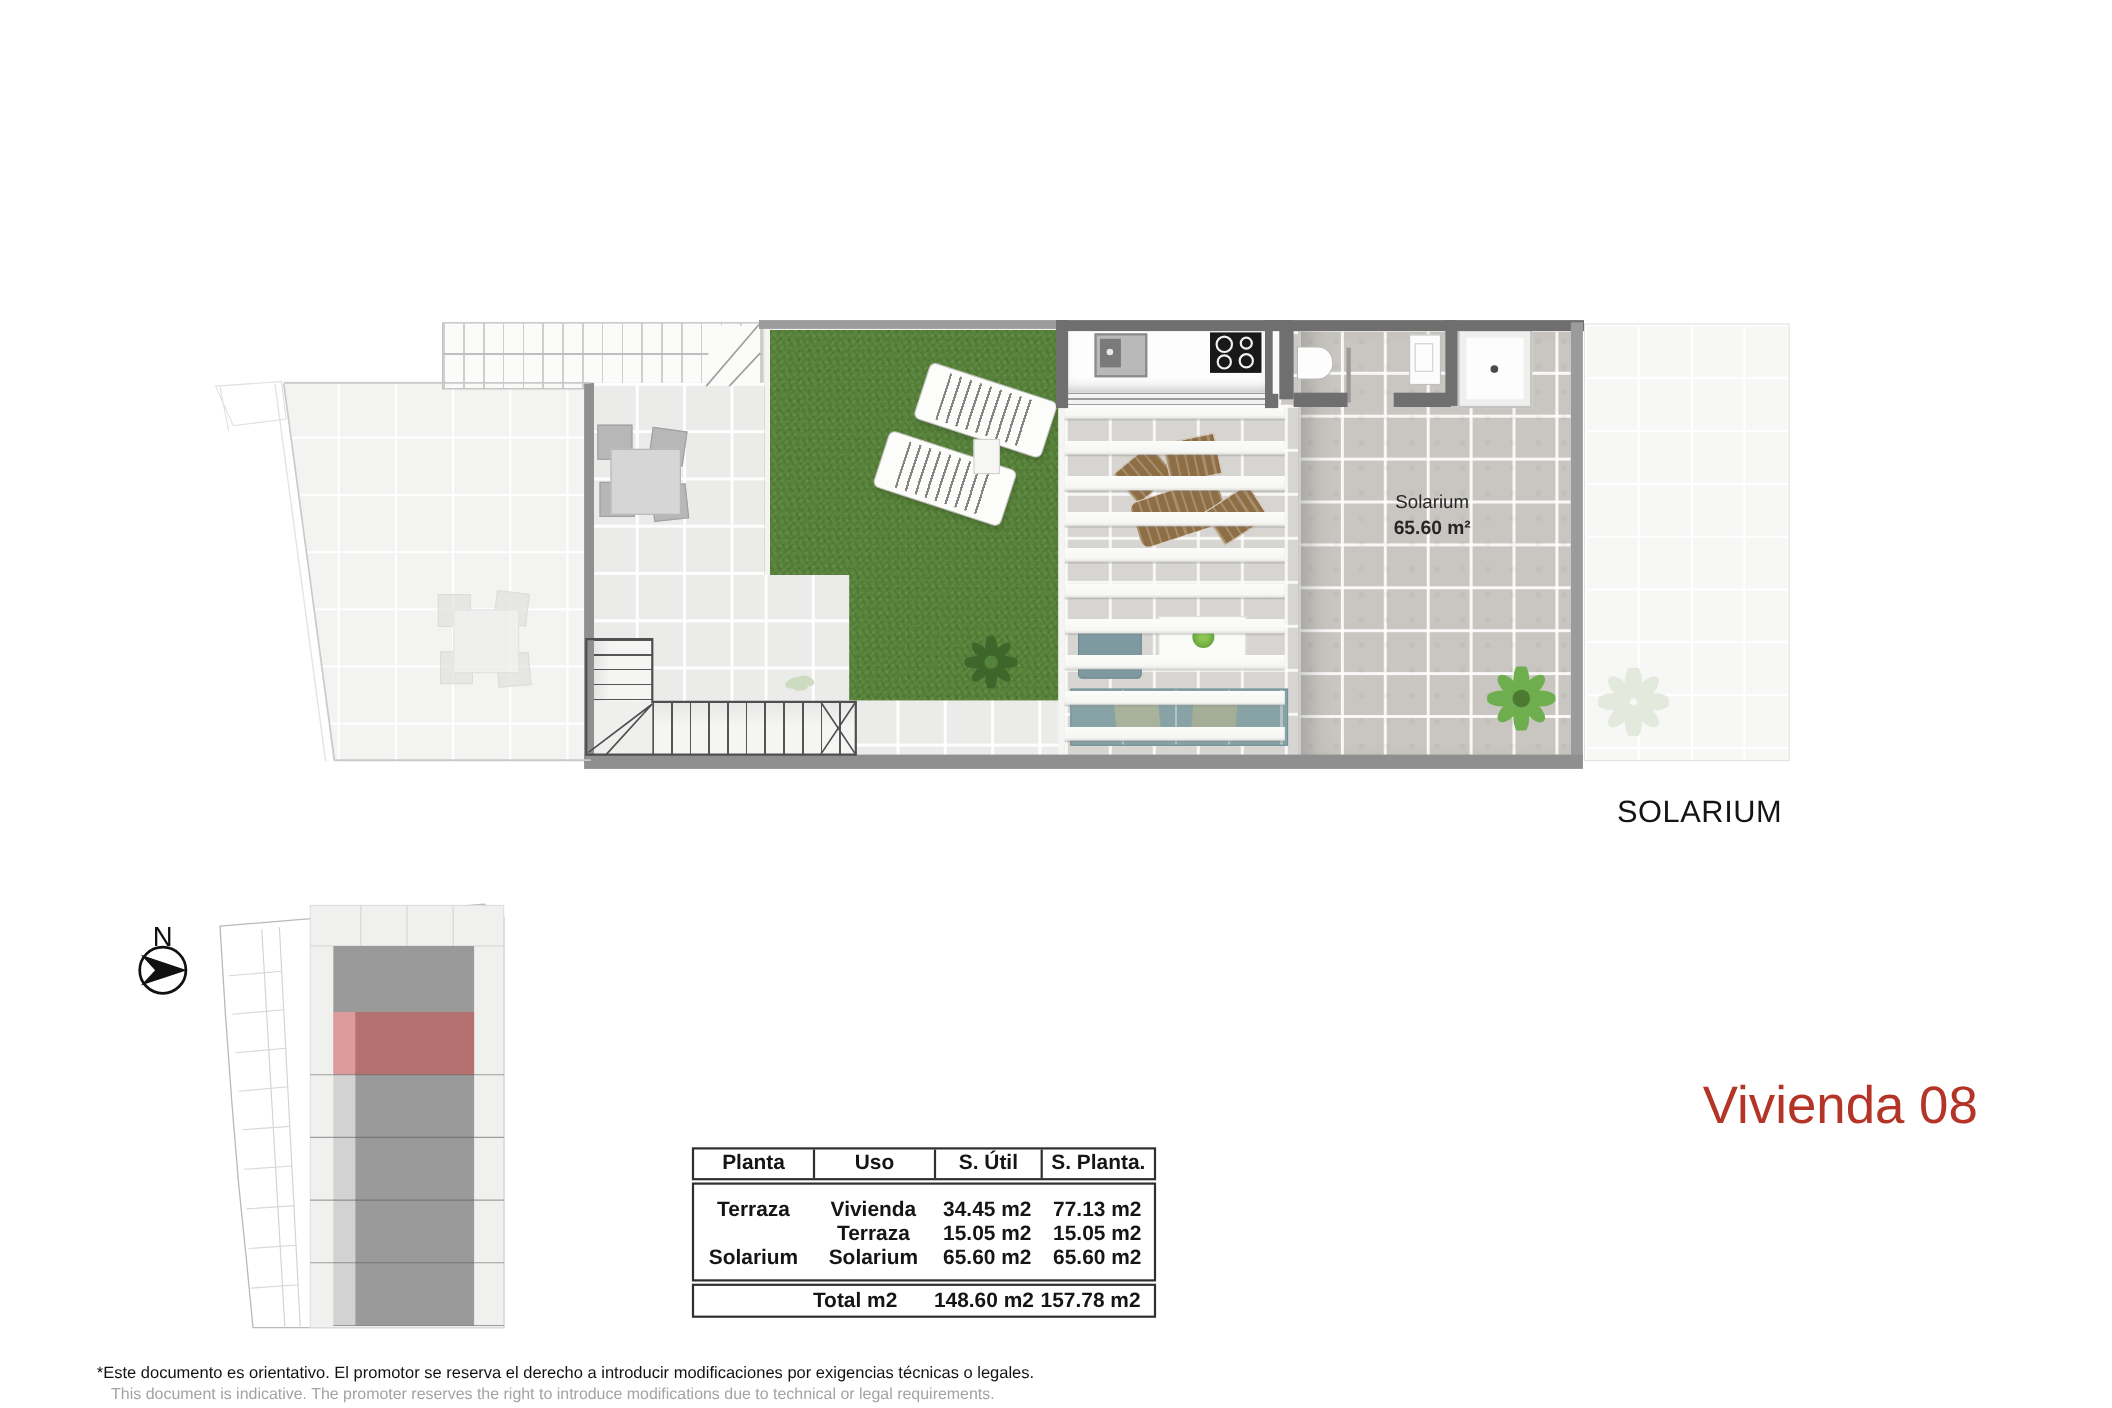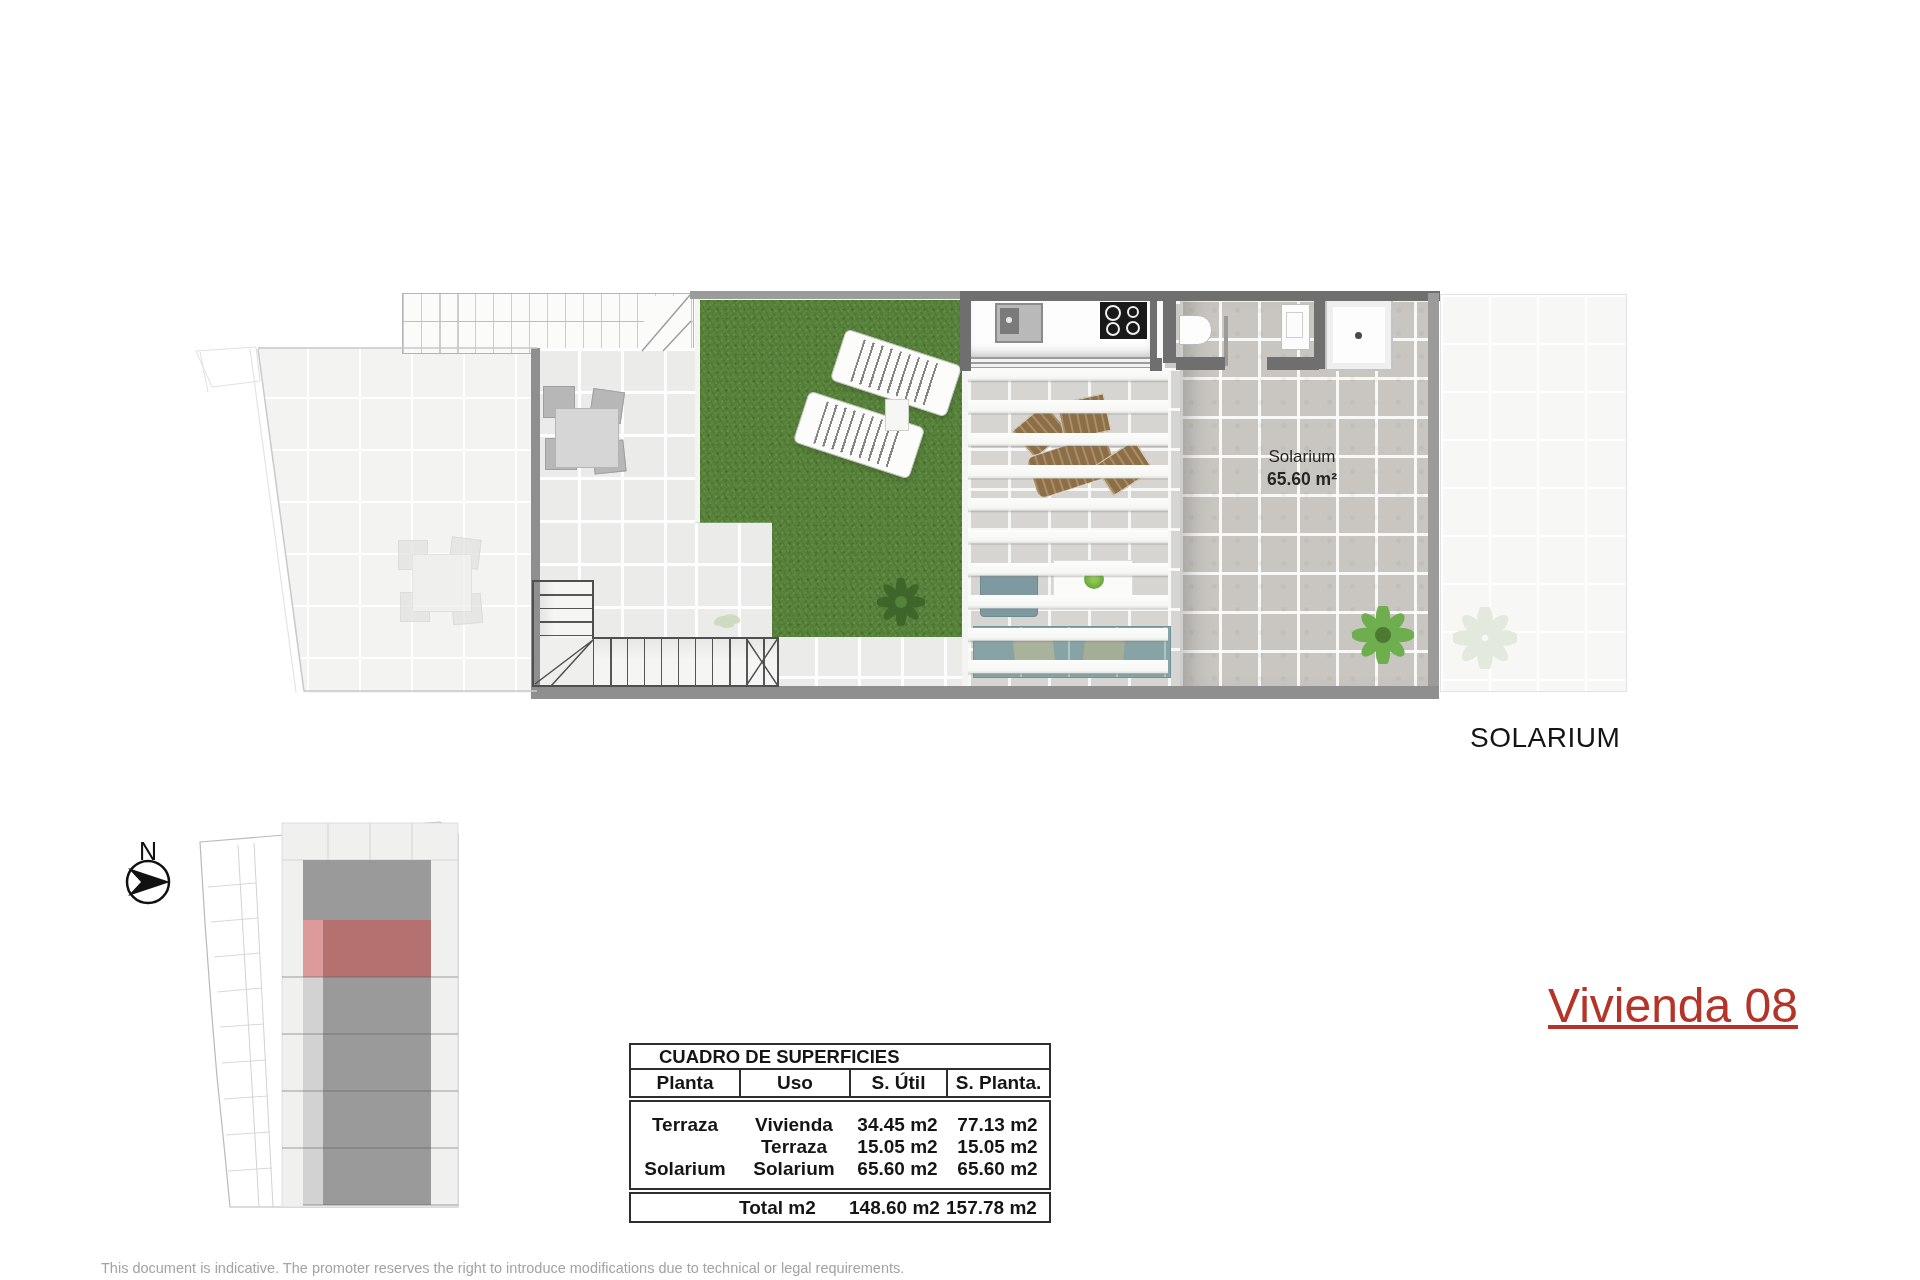--- a/index.html
+++ b/index.html
@@ -301,25 +301,24 @@
     <rect x="185" y="45" width="128" height="60" fill="#9a9a9a"></rect>
     <rect x="185" y="105" width="20" height="285" fill="#d2d2d2"></rect>
     <rect x="205" y="105" width="108" height="285" fill="#9a9a9a"></rect>
 
     <rect x="185" y="105" width="20" height="57" fill="#dc9a9a"></rect>
     <rect x="205" y="105" width="108" height="57" fill="#b57070"></rect>
 
     <path d="M164,162 H340 M164,219 H340 M164,276 H340 M164,333 H340 M185,390 H340" stroke="rgba(90,90,90,.55)" stroke-width="1" fill="none"></path>
   </svg>
 
-  <div class="sheet-title" style="left:1548px;top:978px;text-decoration:underline;">Vivienda 08</div>
+  <div class="sheet-title" style="left:1548px;top:978px;">Vivienda 08</div>
 
   <div class="surf-table">
     <div class="surf-box">
-      <div class="surf-title">CUADRO DE SUPERFICIES</div>
       <div class="surf-grid">
         <div class="hc">Planta</div>
         <div class="hc">Uso</div>
         <div class="hc">S. Útil</div>
         <div class="hc">S. Planta.</div>
       </div>
     </div>
     <div class="surf-box surf-body">
       <div class="surf-grid surf-row">
         <div class="bc">Terraza</div>
@@ -343,15 +342,16 @@
     <div class="surf-box">
       <div class="surf-grid surf-total">
         <div class="bc"></div>
         <div class="bc">Total m2</div>
         <div class="bc">148.60 m2</div>
         <div class="bc">157.78 m2</div>
       </div>
     </div>
   </div>
 
+  <div class="disc-es">*Este documento es orientativo. El promotor se reserva el derecho a introducir modificaciones por exigencias técnicas o legales.</div>
   <div class="disc-en">This document is indicative. The promoter reserves the right to introduce modifications due to technical or legal requirements.</div>
 
 </div>
 
 </body></html>

